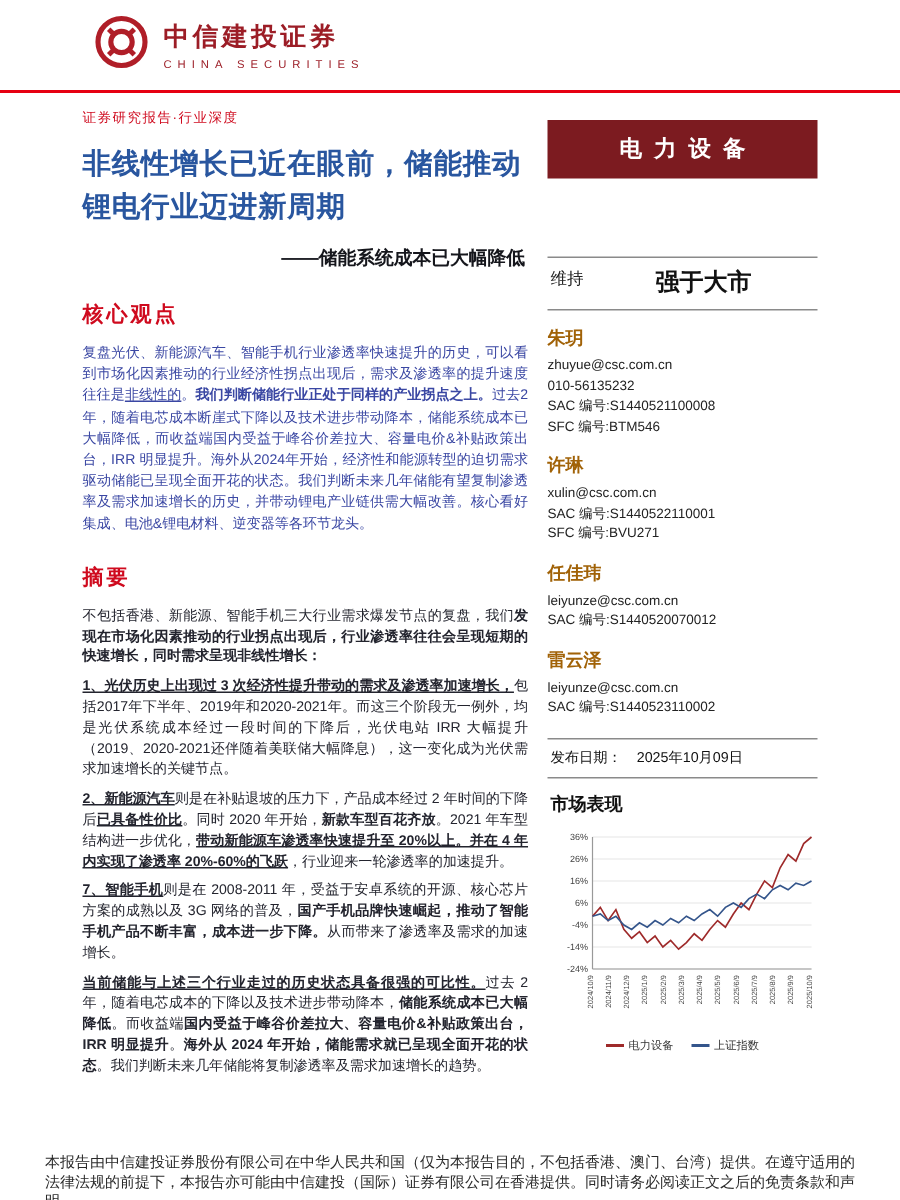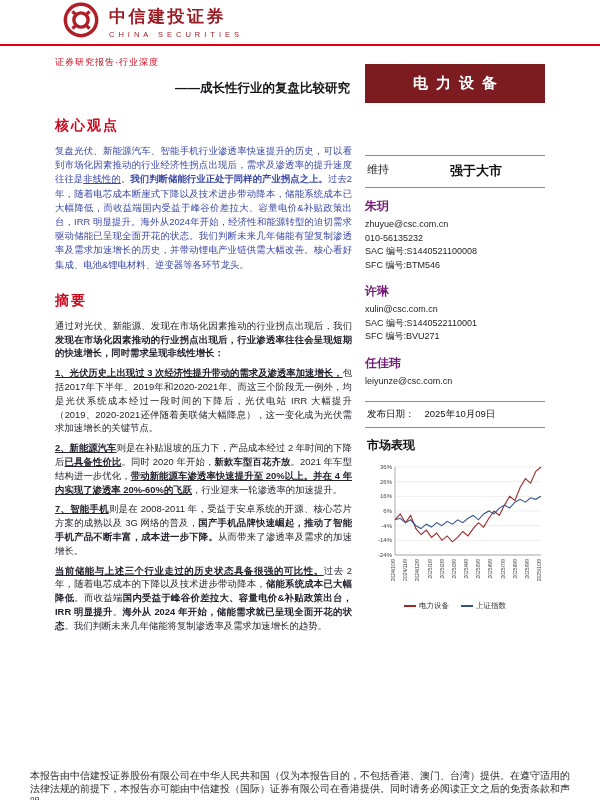--- a/index.html
+++ b/index.html
@@ -4,21 +4,21 @@
 <style>
   * { margin:0; padding:0; box-sizing:border-box; }
   html,body { background:#ffffff; }
   .page {
     position:relative; width:600px; height:800px; margin:0 auto;
     background:#ffffff; overflow:hidden;
     font-family:"Liberation Sans","DejaVu Sans",sans-serif;
     color:#222;
   }
   
-  .header { height:44px; display:flex; align-items:center; padding-left:62px; }
+  .header { height:60px; display:flex; align-items:center; padding-left:62px; }
   .logo { display:flex; align-items:center; gap:9px; }
   .logo-text .cn { font-size:17px; font-weight:700; color:#9c1d26; letter-spacing:2.5px; white-space:nowrap; }
   .logo-text .en { font-size:7.5px; color:#9c1d26; letter-spacing:4px; margin-top:2px; white-space:nowrap; }
   .header-rule { height:2px; background:#e60012; }
 
   
   .content { display:flex; gap:13px; padding:6px 55px 0 55px; }
   .main { flex:0 0 297px; width:297px; }
   .side { flex:0 0 180px; width:180px; }
 
@@ -31,24 +31,24 @@
   .abs-body { color:#23242e; }
   .b { font-weight:700; }
   .u { text-decoration:underline; }
 
   
   .industry-box { margin-top:12px; background:#7c1b20; color:#fff; font-weight:700;
     font-size:15px; letter-spacing:8px; text-align:center; padding:10px 0 10px 8px; }
   .hline { border-top:1px solid #8a8a8a; }
   .space-top { margin-top:52px; }
   .rating-row { display:flex; align-items:flex-start; padding:6px 2px 7px; font-size:11px; color:#222; }
-  .rating-value { font-weight:700; font-size:13px; margin-left:61px; color:#111; }
+  .rating-value { font-weight:700; font-size:16px; margin-left:48px; color:#111; }
   .analysts { padding:10px 0 2px; }
   .analyst { margin-bottom:11px; }
-  .analyst .name { font-size:12px; font-weight:700; color:#701a75; margin-bottom:3px;font-family:Liberation Mono, monospace; }
+  .analyst .name { font-size:12px; font-weight:700; color:#a16207; margin-bottom:3px;font-family:Liberation Mono, monospace; }
   .analyst .line { font-size:9px; color:#222; line-height:13.5px; }
   .pub-row { display:flex; gap:10px; padding:6px 2px; font-size:9.5px; color:#111; }
   .market-heading { font-size:12px; font-weight:700; color:#111; padding:9px 2px 5px; }
   .chart svg { display:block; }
   .legend { display:flex; justify-content:center; gap:12px; font-size:7.5px; color:#333; }
   .legend-item { display:flex; align-items:center; gap:3px; }
   .legend-swatch { width:12px; height:2px; display:inline-block; }
 
   
   .footer { position:absolute; left:30px; right:30px; top:769px;
@@ -76,27 +76,28 @@
         <div class="en">CHINA SECURITIES</div>
       </div>
     </div>
   </div>
   <div class="header-rule"></div>
 
   <div class="content">
 
     <div class="main">
       <div class="kicker">证券研究报告·行业深度</div>
-      <div class="subtitle">——成长性行业的复盘比较研究</div>
+      <h1 class="title"><span>非线性增长已近在眼前，储能推动</span><br><span>锂电行业迈进新周期</span></h1>
+      <div class="subtitle">——储能系统成本已大幅降低</div>
 
       <h2 class="sec">核心观点</h2>
       <p class="para core-body"><span>复盘光伏、新能源汽车、智能手机行业渗透率快速提升的历史，可以看到市场化因素推动的行业经济性拐点出现后，需求及渗透率的提升速度往往是</span><span class="u">非线性的</span><span>。</span><span class="b">我们判断储能行业正处于同样的产业拐点之上。</span><span>过去2年，随着电芯成本断崖式下降以及技术进步带动降本，储能系统成本已大幅降低，而收益端国内受益于峰谷价差拉大、容量电价&amp;补贴政策出台，IRR 明显提升。海外从2024年开始，经济性和能源转型的迫切需求驱动储能已呈现全面开花的状态。我们判断未来几年储能有望复制渗透率及需求加速增长的历史，并带动锂电产业链供需大幅改善。核心看好集成、电池&amp;锂电材料、逆变器等各环节龙头。</span></p>
 
       <h2 class="sec">摘要</h2>
-      <p class="para abs-body"><span>通过对光伏、新能源、发现在市场化因素推动的行业拐点出现后，我们</span><span class="b">发现在市场化因素推动的行业拐点出现后，行业渗透率往往会呈现短期的快速增长，同时需求呈现非线性增长：</span></p>
+      <p class="para abs-body"><span>不包括香港、新能源、智能手机三大行业需求爆发节点的复盘，我们</span><span class="b">发现在市场化因素推动的行业拐点出现后，行业渗透率往往会呈现短期的快速增长，同时需求呈现非线性增长：</span></p>
       <p class="para abs-body"><span class="b u">1、光伏历史上出现过 3 次经济性提升带动的需求及渗透率加速增长，</span><span>包括2017年下半年、2019年和2020-2021年。而这三个阶段无一例外，均是光伏系统成本经过一段时间的下降后，光伏电站 IRR 大幅提升（2019、2020-2021还伴随着美联储大幅降息），这一变化成为光伏需求加速增长的关键节点。</span></p>
       <p class="para abs-body"><span class="b u">2、新能源汽车</span><span>则是在补贴退坡的压力下，产品成本经过 2 年时间的下降后</span><span class="b u">已具备性价比</span><span>。同时 2020 年开始，</span><span class="b">新款车型百花齐放</span><span>。2021 年车型结构进一步优化，</span><span class="b u">带动新能源车渗透率快速提升至 20%以上。并在 4 年内实现了渗透率 20%-60%的飞跃</span><span>，行业迎来一轮渗透率的加速提升。</span></p>
       <p class="para abs-body"><span class="b u">7、智能手机</span><span>则是在 2008-2011 年，受益于安卓系统的开源、核心芯片方案的成熟以及 3G 网络的普及，</span><span class="b">国产手机品牌快速崛起，推动了智能手机产品不断丰富，成本进一步下降。</span><span>从而带来了渗透率及需求的加速增长。</span></p>
       <p class="para abs-body"><span class="b u">当前储能与上述三个行业走过的历史状态具备很强的可比性。</span><span>过去 2 年，随着电芯成本的下降以及技术进步带动降本，</span><span class="b">储能系统成本已大幅降低</span><span>。而收益端</span><span class="b">国内受益于峰谷价差拉大、容量电价&amp;补贴政策出台，IRR 明显提升</span><span>。</span><span class="b">海外从 2024 年开始，储能需求就已呈现全面开花的状态</span><span>。我们判断未来几年储能将复制渗透率及需求加速增长的趋势。</span></p>
     </div>
 
     <div class="side">
       <div class="industry-box">电力设备</div>
 
       <div class="hline space-top"></div>
@@ -116,20 +117,26 @@
         </div>
         <div class="analyst">
           <div class="name">许琳</div>
           <div class="line">xulin@csc.com.cn</div>
           <div class="line">SAC 编号:S1440522110001</div>
           <div class="line">SFC 编号:BVU271</div>
         </div>
         <div class="analyst">
           <div class="name">任佳玮</div>
           <div class="line">leiyunze@csc.com.cn</div>
+          <div class="line">SAC 编号:S1440520070012</div>
+        </div>
+        <div class="analyst">
+          <div class="name">雷云泽</div>
+          <div class="line">leiyunze@csc.com.cn</div>
+          <div class="line">SAC 编号:S1440523110002</div>
         </div>
       </div>
 
       <div class="hline"></div>
       <div class="pub-row">
         <span>发布日期：</span>
         <span>2025年10月09日</span>
       </div>
       <div class="hline"></div>
 

